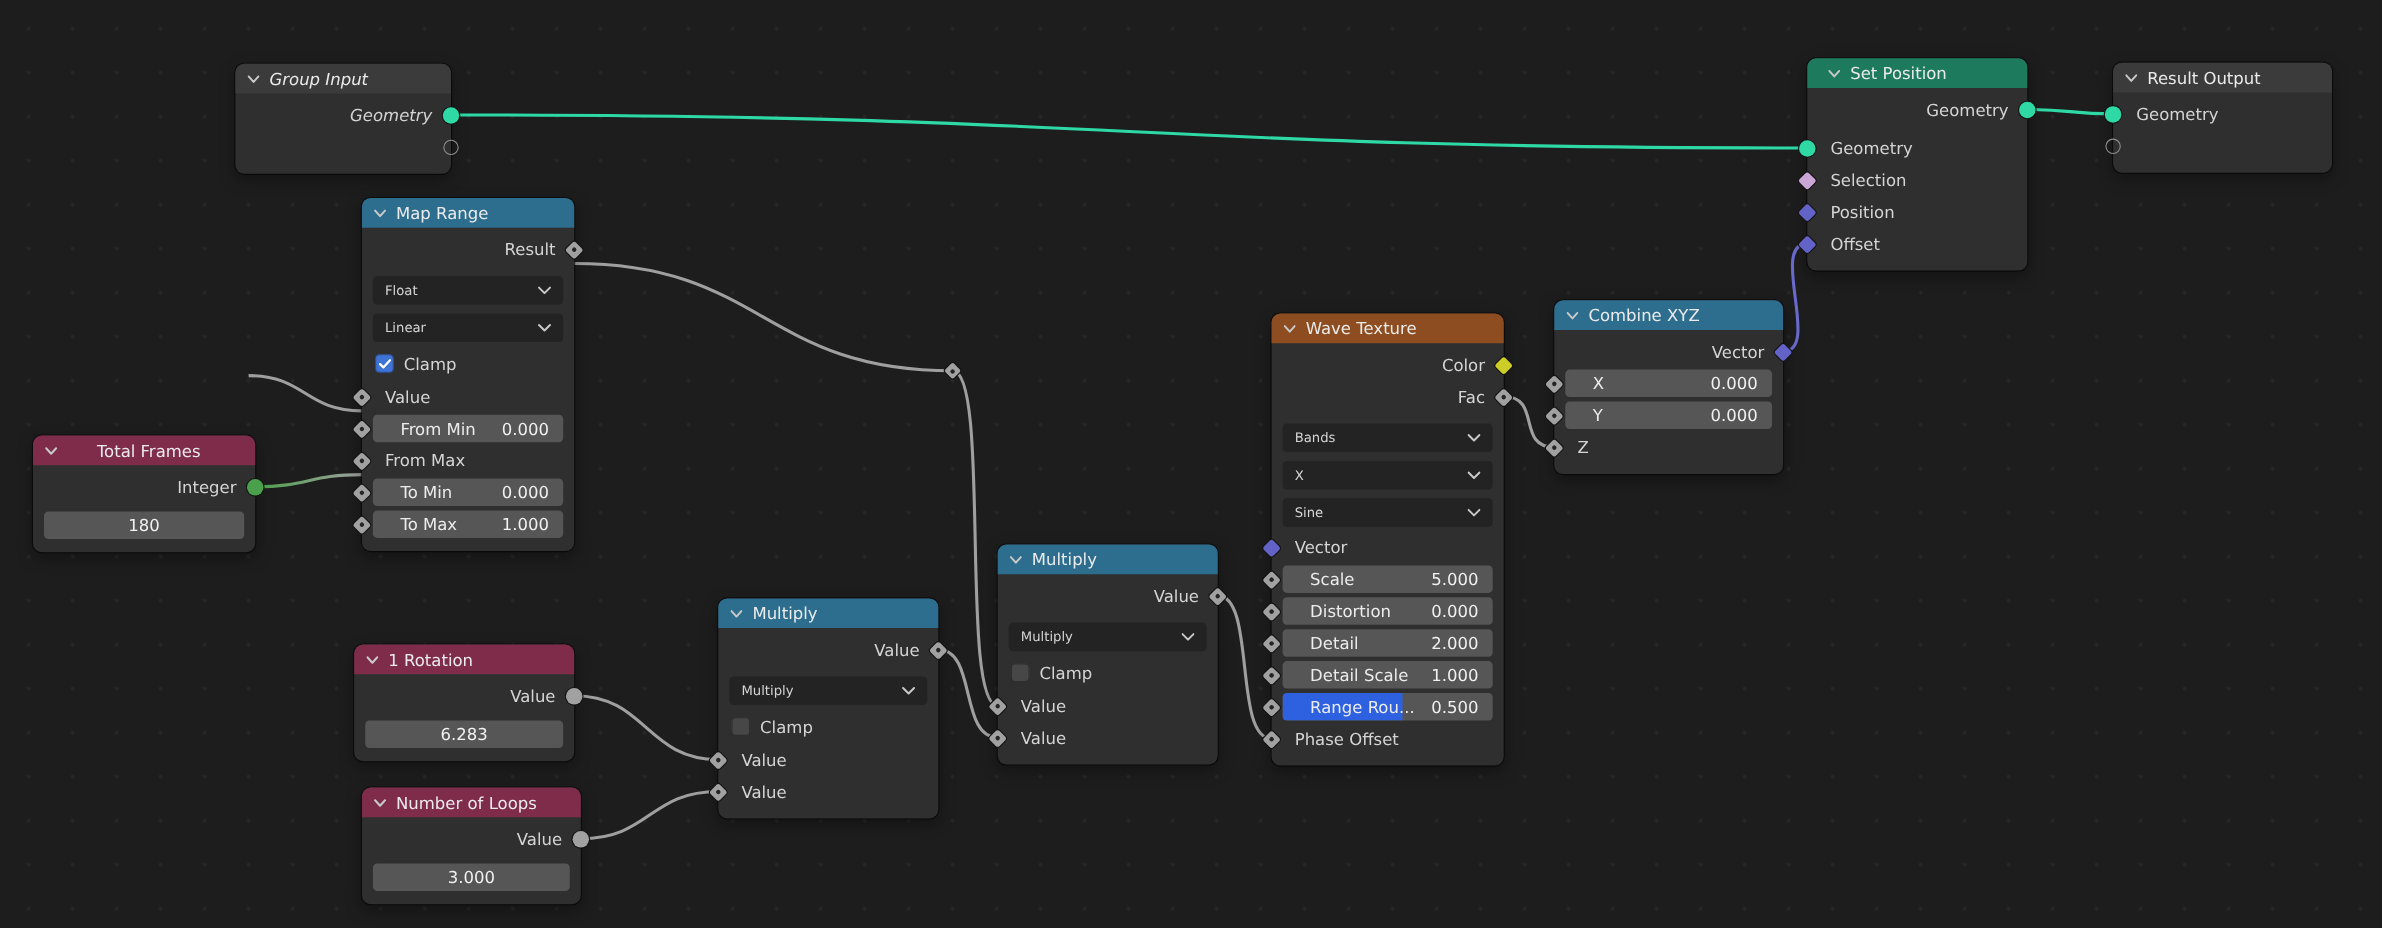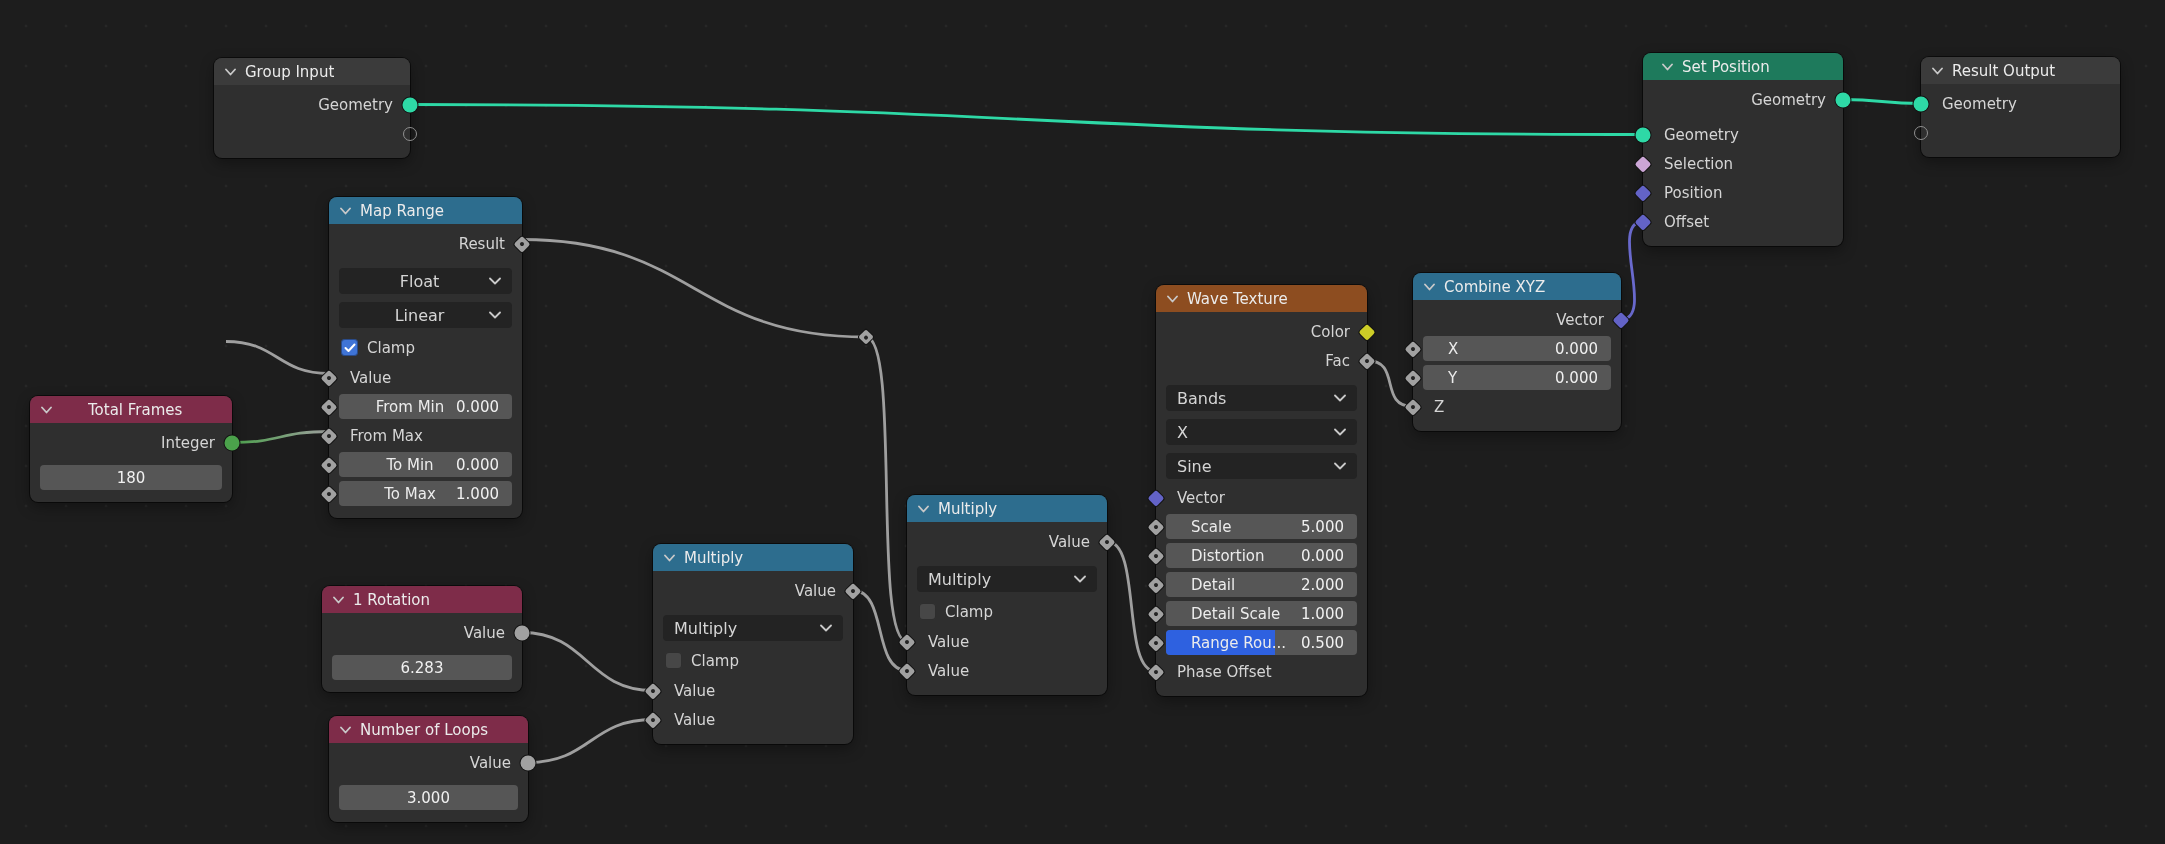--- a/index.html
+++ b/index.html
@@ -16,21 +16,21 @@
   .nheader{height:27px;display:flex;align-items:center;gap:9px;padding:0 11px;
     border-radius:8px 8px 0 0;color:#ebebeb;font-size:15px;}
   .ntitle{white-space:nowrap;overflow:hidden;}
   .nbody{padding:5px 0 10px;}
   .row{position:relative;height:29px;display:flex;align-items:center;
     padding:0 14px;color:#d5d5d5;font-size:15px;}
   .row.in{padding-left:21px;}
   .row.out{justify-content:flex-end;padding-right:17px;}
   .rowsel{position:relative;height:34px;padding:4px 10px;box-sizing:border-box;}
   .select{height:26px;background:#232323;border-radius:4px;display:flex;
-    align-items:center;padding:0 11px;color:#d5d5d5;font-size:16px;cursor:default;}
+    align-items:center;padding:0 11px;color:#d5d5d5;font-size:12px;cursor:default;}
   .select .sval{flex:1;white-space:nowrap;}
   .rowchk{position:relative;height:31px;display:flex;align-items:center;
     padding:0 12px;gap:9px;color:#d5d5d5;font-size:15px;}
   .chk{width:17px;height:17px;border-radius:4px;display:flex;align-items:center;
     justify-content:center;box-shadow:inset 0 0 0 1px rgba(0,0,0,.35);}
   .rowfield{position:relative;height:29px;padding:2px 10px;box-sizing:border-box;}
   .fieldbtn{position:relative;height:25px;background:#565656;border-radius:4px;
     display:flex;align-items:center;padding:0 13px;overflow:hidden;
     font-size:15px;color:#f1f1f1;}
   .fieldbtn .fill{position:absolute;left:0;top:0;bottom:0;}
@@ -71,21 +71,21 @@
       <path d="M232,442.5 C280.5,442.5 280.5,431.5 329,431.5" fill="none" stroke-width="2.8" stroke="url(#lg3)"></path>
       <path d="M522,239.5 C694,239.5 694,337 866,337" fill="none" stroke-width="2.8" stroke="#9f9f9f"></path>
       <path d="M866,337 C901,337 872,641.5 907,641.5" fill="none" stroke-width="2.8" stroke="#9f9f9f"></path>
       <path d="M853,590.5 C888,590.5 872,670.5 907,670.5" fill="none" stroke-width="2.8" stroke="#9f9f9f"></path>
       <path d="M522,632.5 C587.5,632.5 587.5,690.5 653,690.5" fill="none" stroke-width="2.8" stroke="#9f9f9f"></path>
       <path d="M528,762.5 C590.5,762.5 590.5,719.5 653,719.5" fill="none" stroke-width="2.8" stroke="#9f9f9f"></path>
       <path d="M1107,541.5 C1142,541.5 1121,671.5 1156,671.5" fill="none" stroke-width="2.8" stroke="#9f9f9f"></path>
       <path d="M1367,360.5 C1402,360.5 1378,406.5 1413,406.5" fill="none" stroke-width="2.8" stroke="#9f9f9f"></path>
       <path d="M1621,319.5 C1656,319.5 1608,221.5 1643,221.5" fill="none" stroke-width="2.8" stroke="#6a6ace"></path>
     </svg>
-<div class="node" style="left: 214px; top: 58px; width: 196px;">
+<div class="node" style="left: 214px; top: 58px; width: 196px; font-style: italic;">
       <div class="nheader" style="background: rgb(59, 59, 59);">
         <svg width="11" height="8">
           <polyline points="1,1.5 5.5,6.5 10,1.5" fill="none" stroke="#c9c9c9" stroke-width="1.8" stroke-linecap="round" stroke-linejoin="round"></polyline>
         </svg>
         <div class="ntitle">Group Input</div>
       </div>
       <div class="nbody">
         <div class="row out">
           <span>Geometry</span>
           <div class="sock right circle" style="background: rgb(46, 217, 166);"></div>
@@ -107,21 +107,21 @@
           <span>Integer</span>
           <div class="sock right circle" style="background: rgb(75, 161, 75);"></div>
         </div>
         <div class="rowfield mt6">
           <div class="fieldbtn center">
             <span class="fvalue">180</span>
           </div>
         </div>
       </div>
     </div>
-    <div class="node" style="left: 329px; top: 197px; width: 193px; text-align: center;">
+    <div class="node" style="left: 329px; top: 180px; width: 193px;">
       <div class="nheader" style="background: rgb(45, 109, 142);">
         <svg width="11" height="8">
           <polyline points="1,1.5 5.5,6.5 10,1.5" fill="none" stroke="#c9c9c9" stroke-width="1.8" stroke-linecap="round" stroke-linejoin="round"></polyline>
         </svg>
         <div class="ntitle">Map Range</div>
       </div>
       <div class="nbody">
         <div class="row out">
           <span>Result</span>
           <div class="sock right diamond" style="background: rgb(161, 161, 161);">

